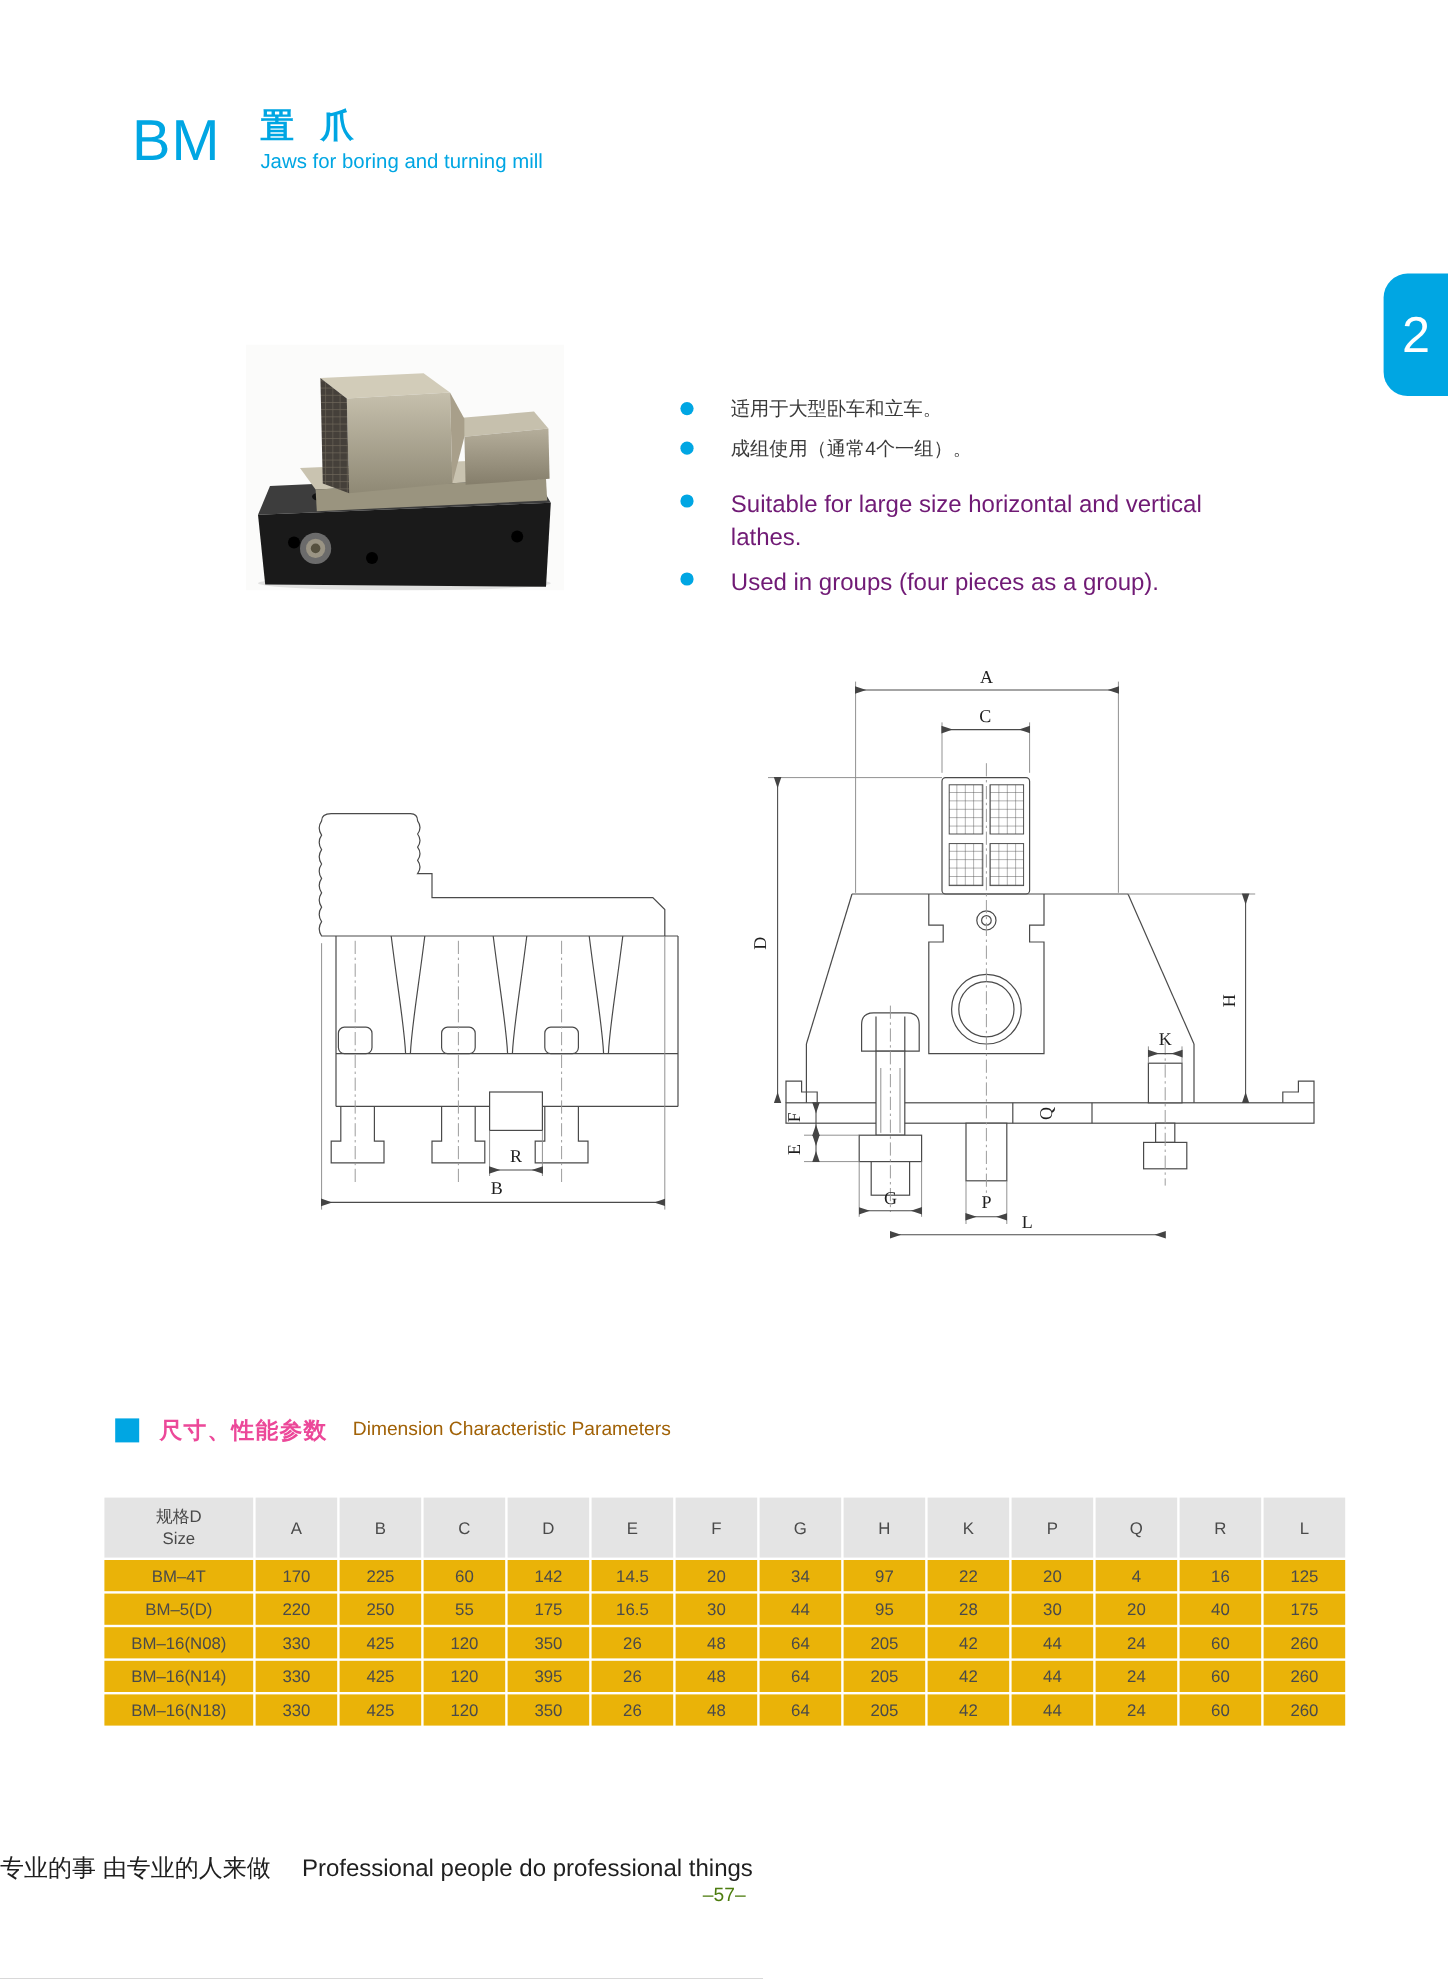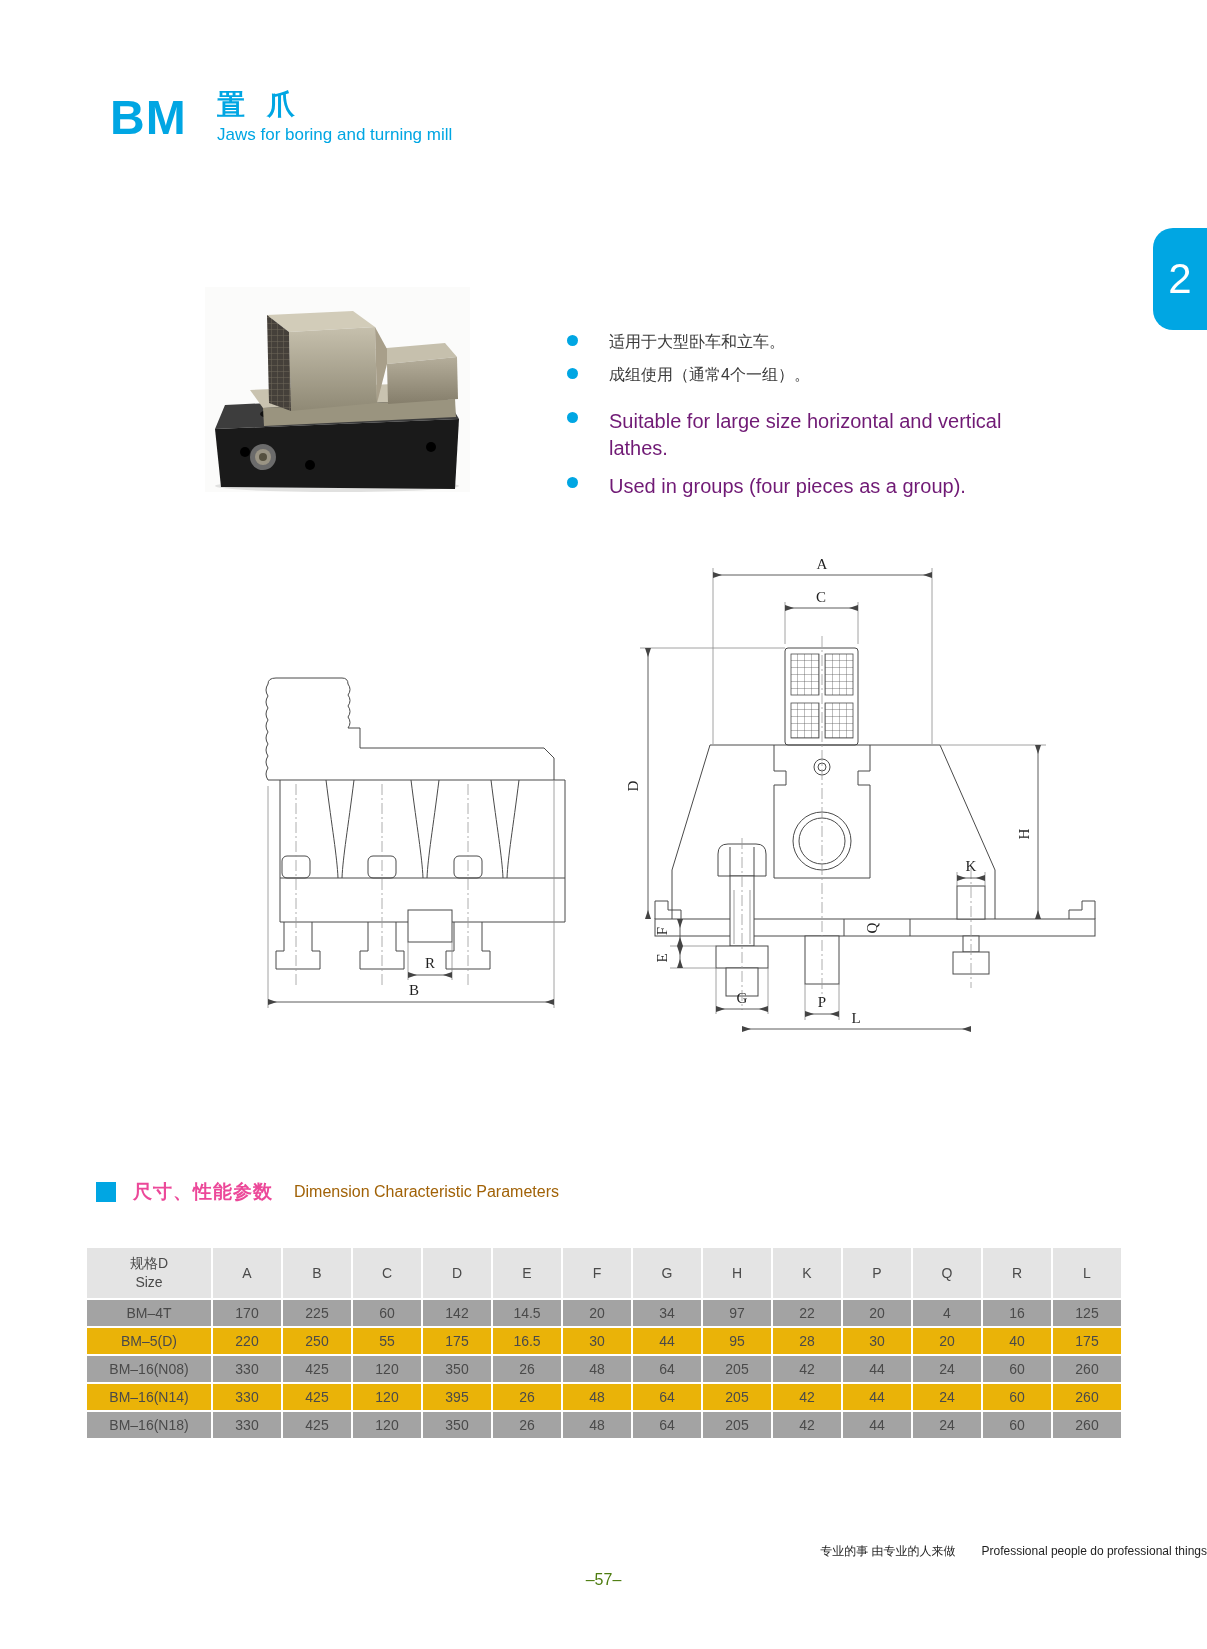--- a/index.html
+++ b/index.html
@@ -2,21 +2,21 @@
 <html style="--accent: #00a6e3;"><head>
 <meta charset="utf-8">
 <style>
   *{margin:0;padding:0;box-sizing:border-box}
   html,body{background:#9a9a9a}
   .page{position:relative;width:1207px;height:1649px;background:#fff;margin:0 auto;
         font-family:"Liberation Sans","DejaVu Sans",sans-serif;overflow:hidden}
   .abs{position:absolute}
 
   
-  .bm{left:110px;top:90px;font-size:48px;font-weight:bold;color:var(--accent);letter-spacing:1px}
+  .bm{left:110px;top:90px;font-size:48px;font-weight:normal;color:var(--accent);letter-spacing:1px}
   .tzh{left:217px;top:86px;font-size:28px;color:var(--accent);letter-spacing:7px;font-weight:bold}
   .ten{left:217px;top:125px;font-size:17px;color:var(--accent)}
 
   
   .tab{right:0;top:228px;width:54px;height:102px;background:var(--accent);
        border-radius:20px 0 0 20px;color:#fff;font-size:42px;
        display:flex;align-items:center;justify-content:center}
 
   
   .bullets{left:567px;top:331px;width:470px}
@@ -40,26 +40,26 @@
   .sect{left:96px;top:1179px;display:flex;align-items:center;gap:17px}
   .sq{width:20px;height:20px;background:var(--accent)}
   .szh{font-size:19px;color:#ec4899;font-weight:bold;letter-spacing:1px}
   .sen{font-size:16px;color:#a16207;margin-left:4px}
 
   
   .spec{left:85px;top:1246px;width:1038px;border-collapse:separate;border-spacing:2px;
         table-layout:fixed;font-size:14px;color:#4a4a4a}
   .spec th{background:#e4e4e4;font-weight:normal;height:50px;line-height:1.35;text-align:center}
   .spec td{text-align:center;height:26px}
-  .rg td{background:#a3a3a3}
+  .rg td{background:#eab308}
   .rw td{background:#eab308}
   col.szcol{width:124px}
 
   
-  .slog{left:0;top:1543px;width:100%;text-align:right;font-size:12px;color:#1f1f1f}
+  .slog{left:0;top:1543px;width:100%;text-align:left;font-size:20px;color:#1f1f1f}
   .slog .en{margin-left:26px}
   .pnum{left:0;top:1571px;width:100%;text-align:center;font-size:16px;color:#4d7c0f}
 </style>
 </head>
 <body>
 
 <div class="page">
 
   <div class="abs bm">BM</div>
   <div class="abs tzh">置 爪</div>

